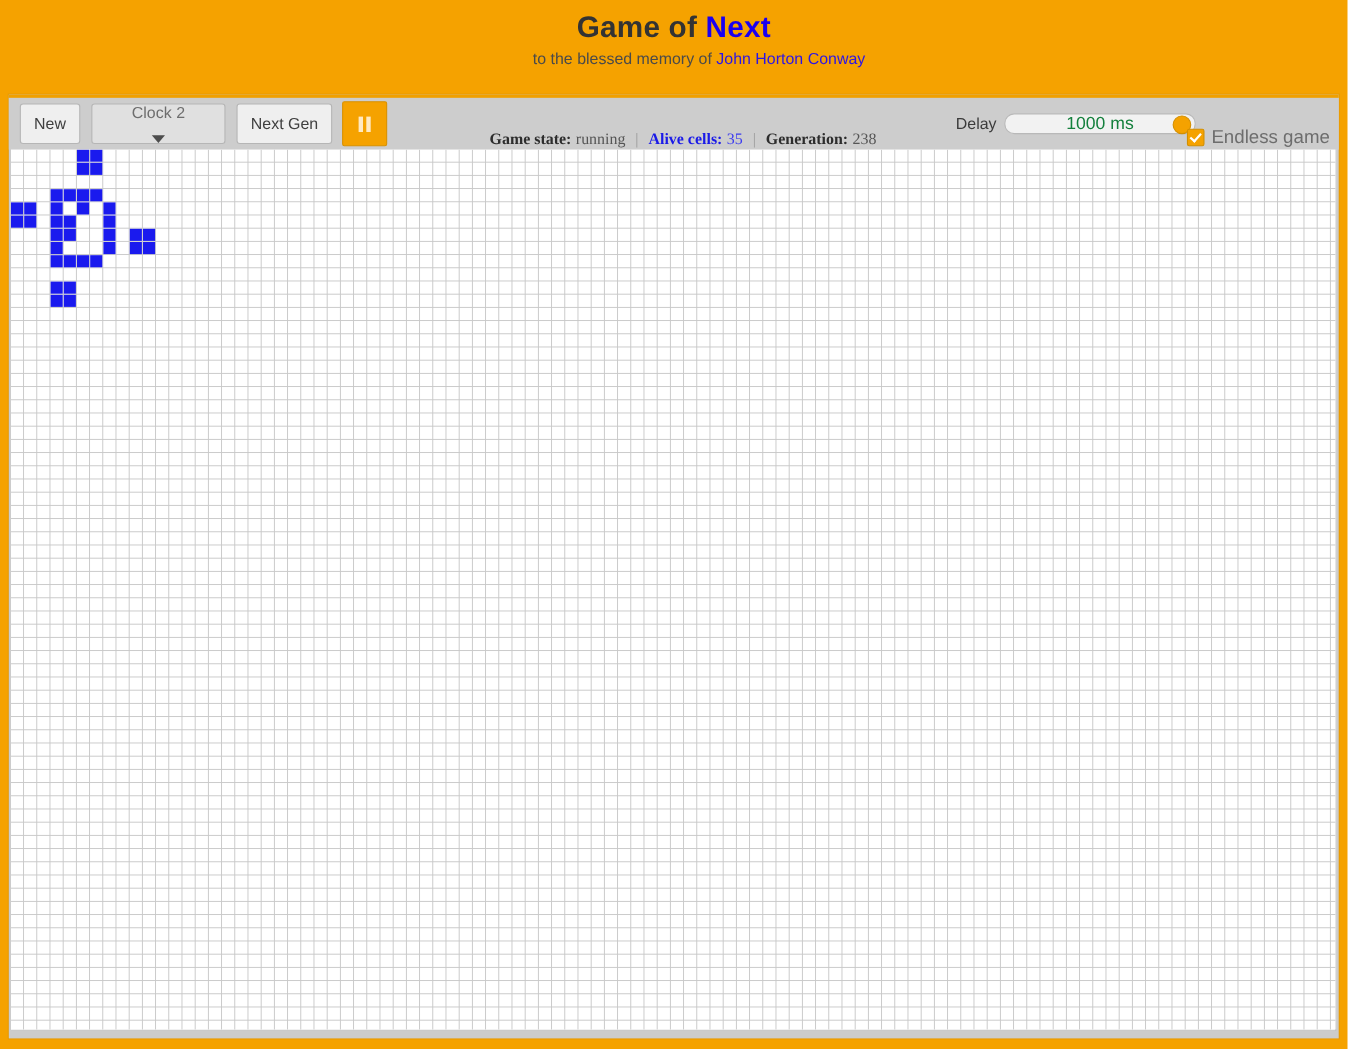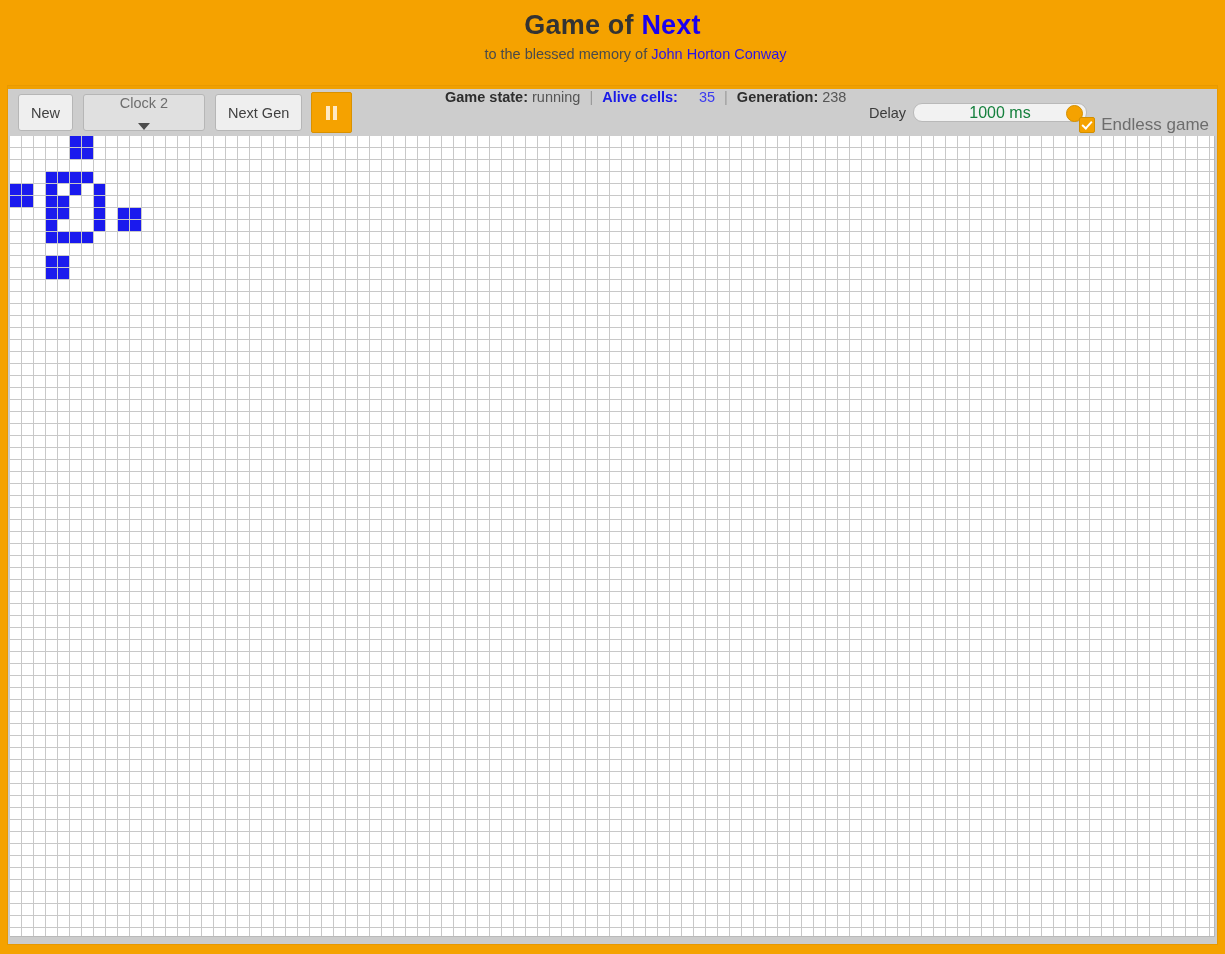--- a/index.html
+++ b/index.html
@@ -131,29 +131,30 @@
     background: #ffe9c2;
   }
 
   
   #status {
     position: absolute;
     left: 437px;
     top: 0;
     height: 47px;
     display: flex;
-    align-items: flex-start;
+    align-items: flex-end;
     font-size: 14.5px;
     white-space: nowrap;
+    font-family: Liberation Serif, serif;
   }
   #status .lbl { font-weight: bold; color: #2d2d2d; }
   #status .val { color: #555555; margin-left: 4px; }
   #status .sep { color: #9a9a9a; margin: 0 9px; }
   #status .alive-lbl { font-weight: bold; color: #1a1ae8; }
-  #status .alive-val { color: #3a3af0; margin-left: 21px; }
+  #status .alive-val { color: #3a3af0; margin-left: 4px; }
 
   
   #delay-group {
     position: absolute;
     right: 130px;
     top: 0;
     height: 47px;
     display: flex;
     align-items: center;
     font-size: 14.5px;

